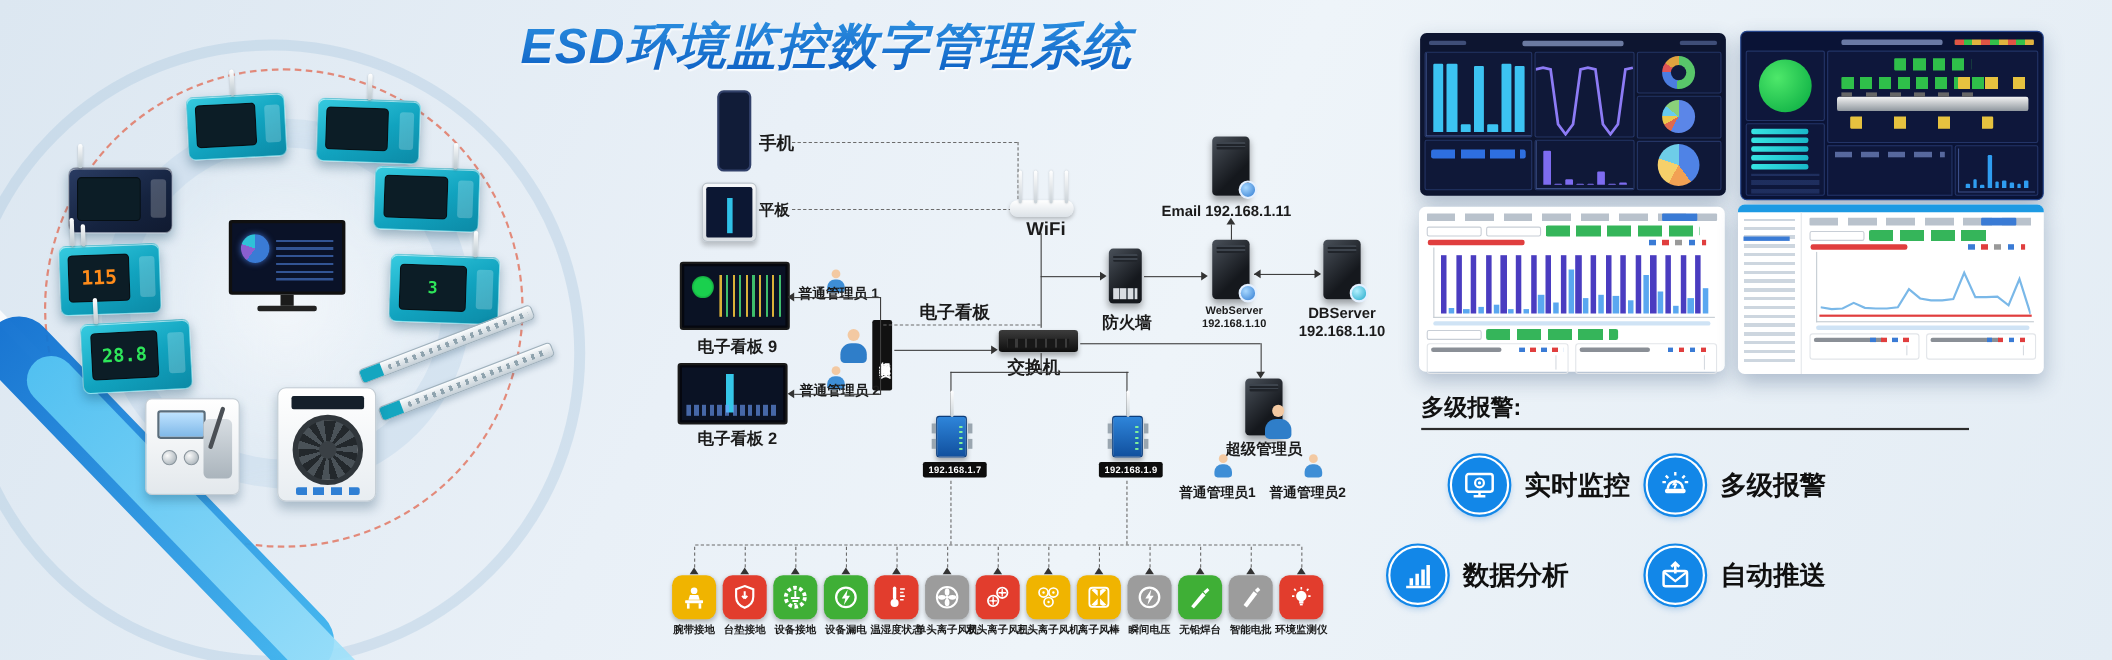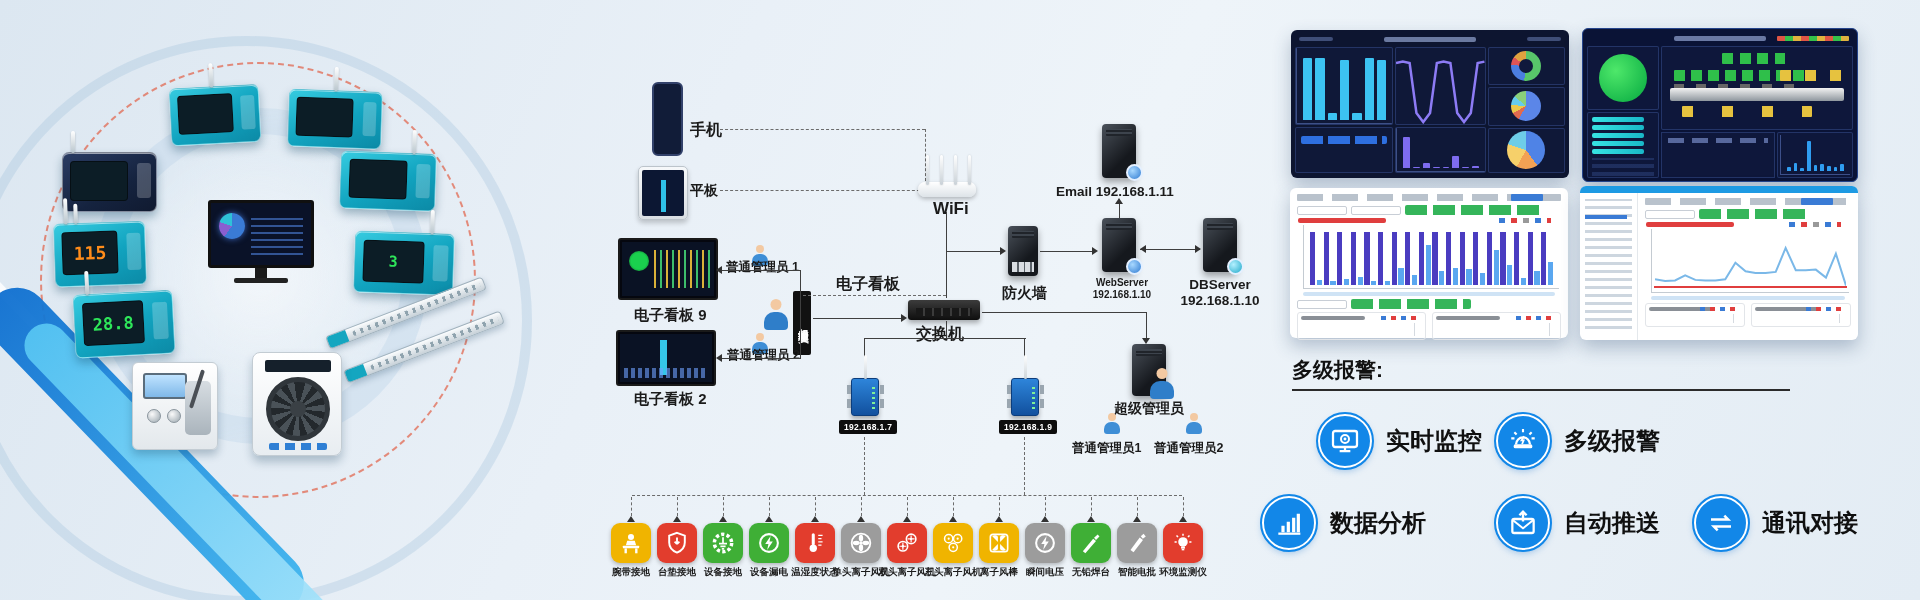--- a/index.html
+++ b/index.html
@@ -189,20 +189,21 @@
 
 <div class="stage">
 
   <div class="ring r1"></div>
   <div class="ring r3"></div>
   <div class="ring r2"></div>
   <div class="sw sw3"></div>
   <div class="sw sw1"></div>
   <div class="sw sw2"></div>
 
+  <div class="title">ESD环境监控数字管理系统</div>
 
   <div class="dev" style="left:170px;top:86px;width:90px;height:58px;transform:rotate(-3deg)">
     <div class="ant" style="left:40px;top:-24px;height:24px"></div>
     <div class="scr dots"></div>
       <div class="keys"></div>
   </div>
   <div class="dev" style="left:288px;top:90px;width:94px;height:58px;transform:rotate(2deg)">
     <div class="ant" style="left:44px;top:-24px;height:24px"></div>
     <div class="scr dots"></div>
       <div class="keys"></div>
@@ -785,22 +786,14 @@
   <div class="feat" style="left:1496px;top:496px">
     <span class="fico">
       <svg viewBox="0 0 24 24" width="32" height="32">
           <rect x="4" y="9" width="16" height="10.5" rx="1.4" fill="none" stroke="#fff" stroke-width="1.7"></rect>
           <path d="M4.5 10l7.5 6 7.5-6" fill="none" stroke="#fff" stroke-width="1.5"></path>
           <path d="M12 10.8V3.6M9.3 6.2L12 3.5l2.7 2.7" stroke="#fff" stroke-width="1.8" fill="none"></path>
         </svg>
     </span>
       <span class="fl">自动推送</span>
   </div>
-  <div class="feat" style="left:1694px;top:496px">
-    <span class="fico">
-      <svg viewBox="0 0 24 24" width="32" height="32">
-          <path d="M4.5 9.3h12.8l-2.8-2.8M19.5 14.7H6.7l2.8 2.8" fill="none" stroke="#fff" stroke-width="1.9"></path>
-        </svg>
-    </span>
-      <span class="fl">通讯对接</span>
-  </div>
 
 </div>
 
 </body></html>

